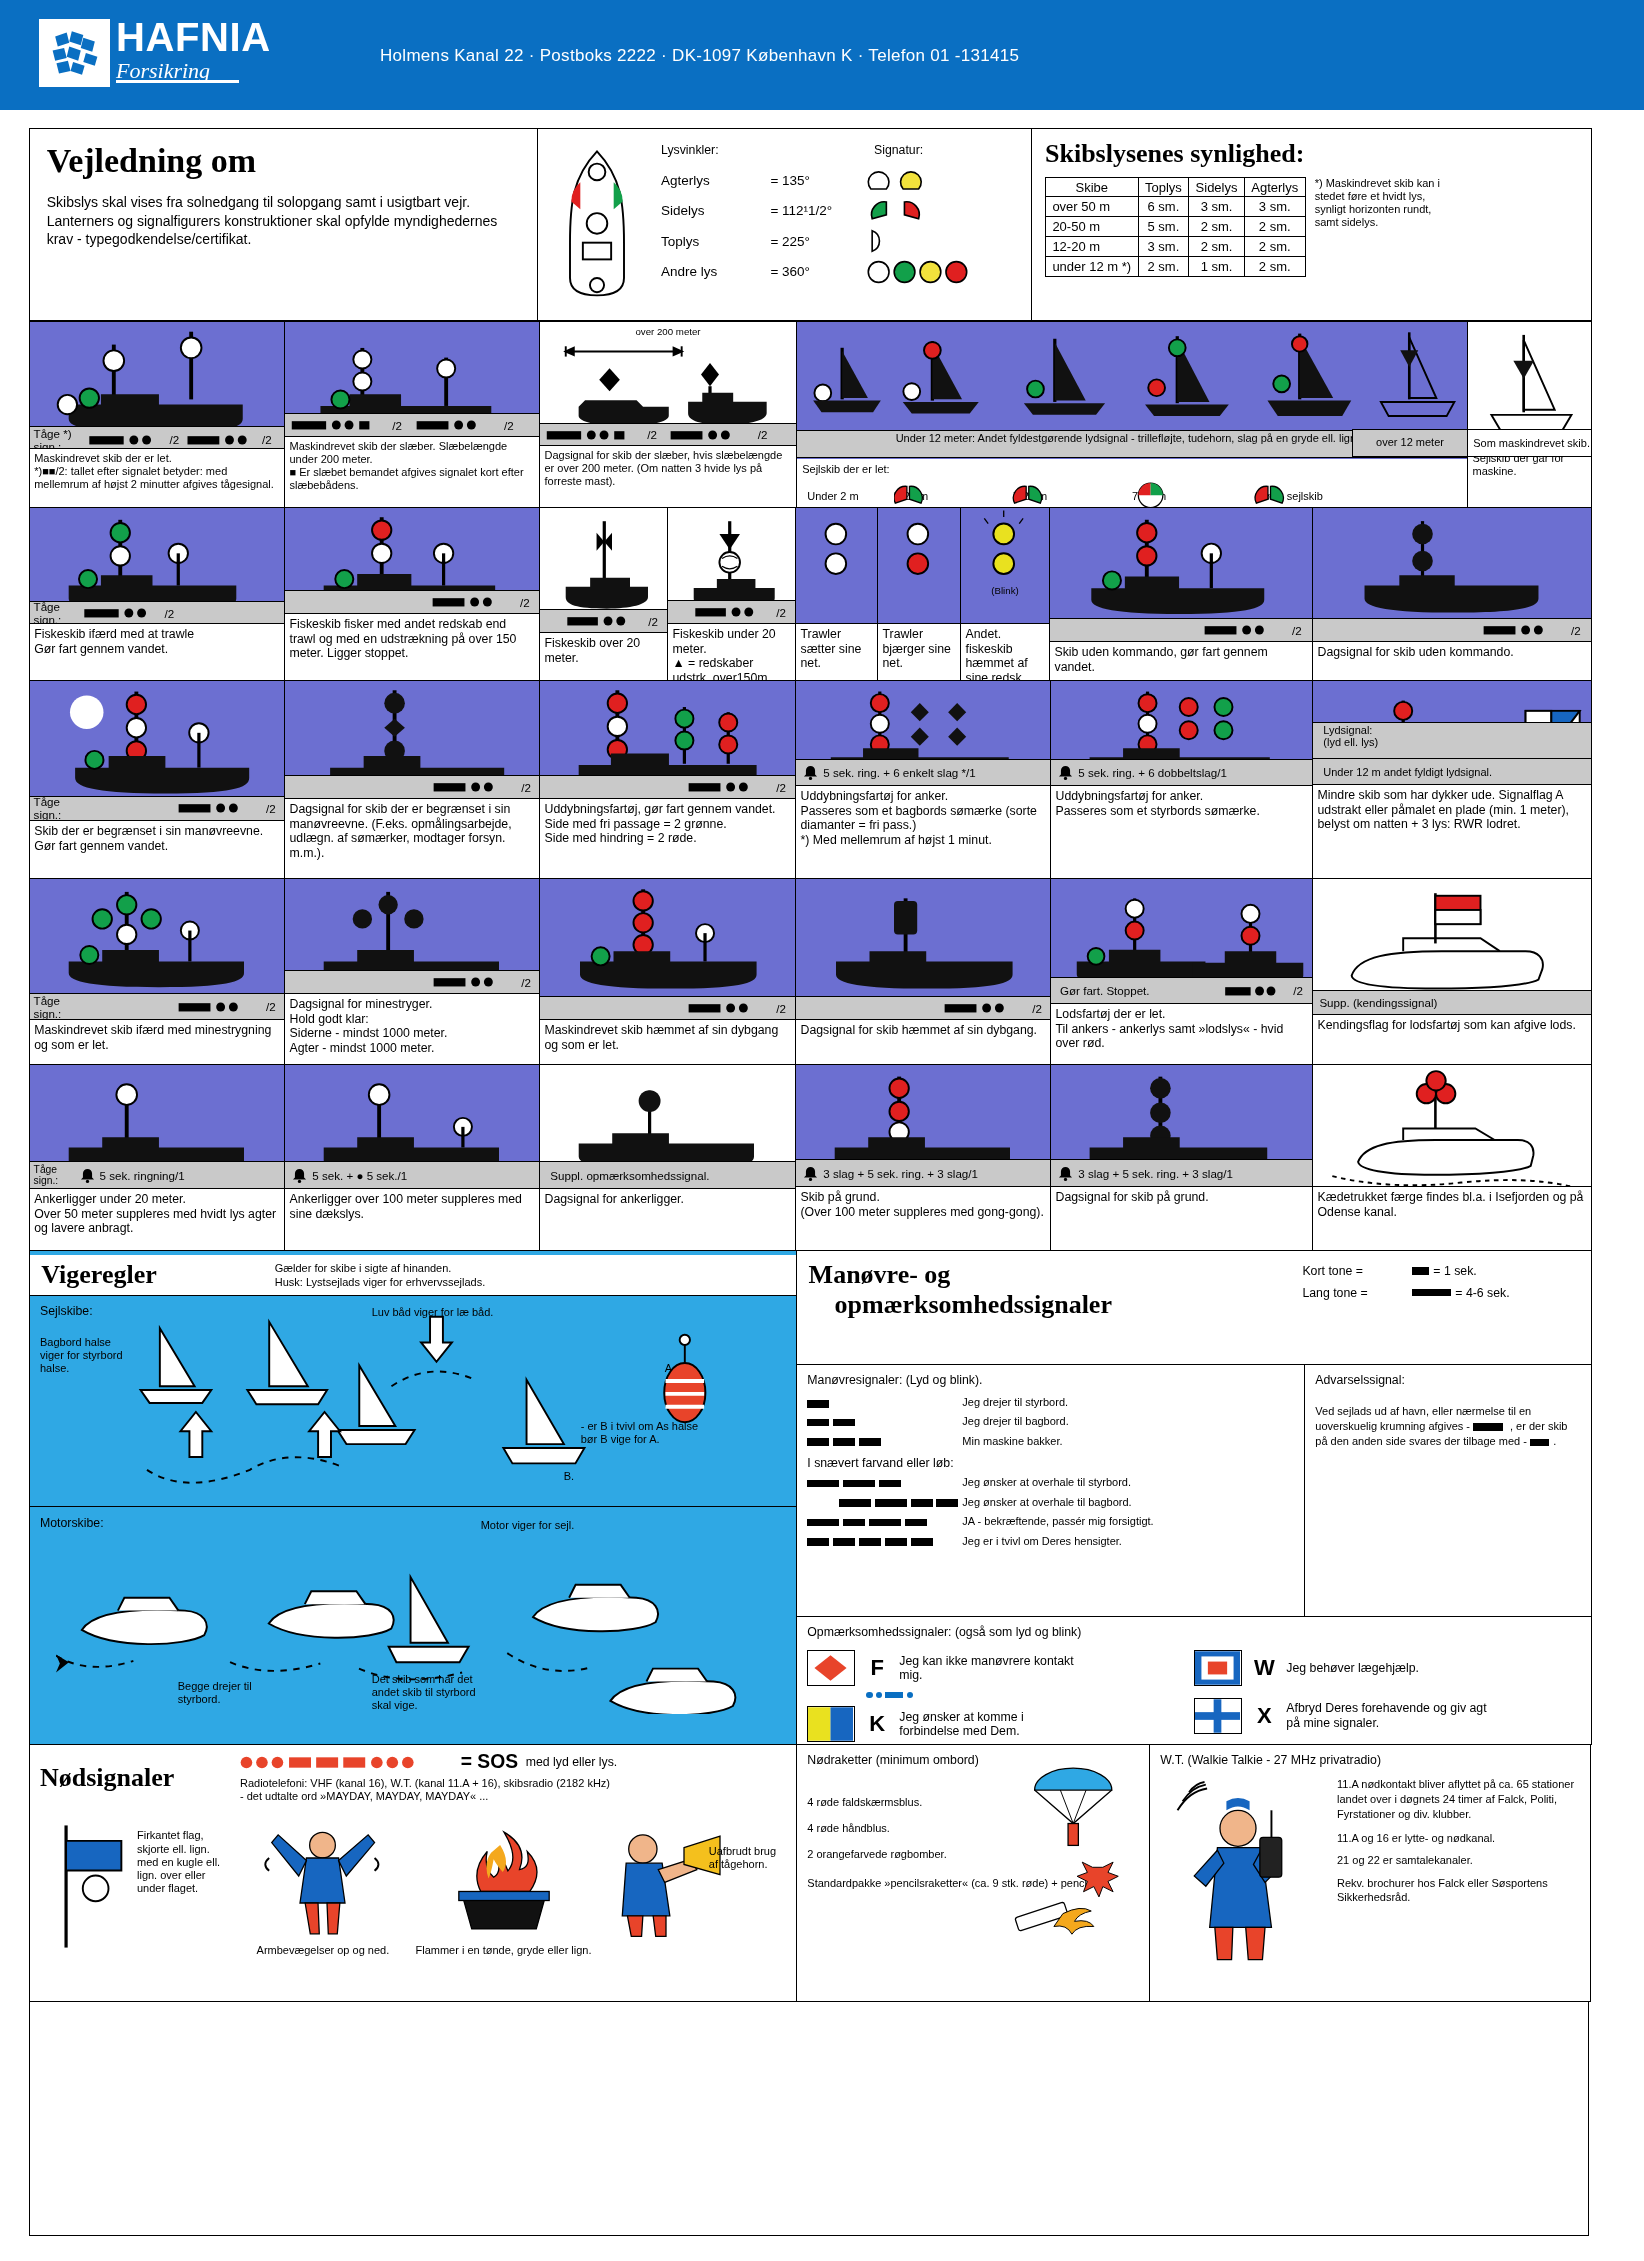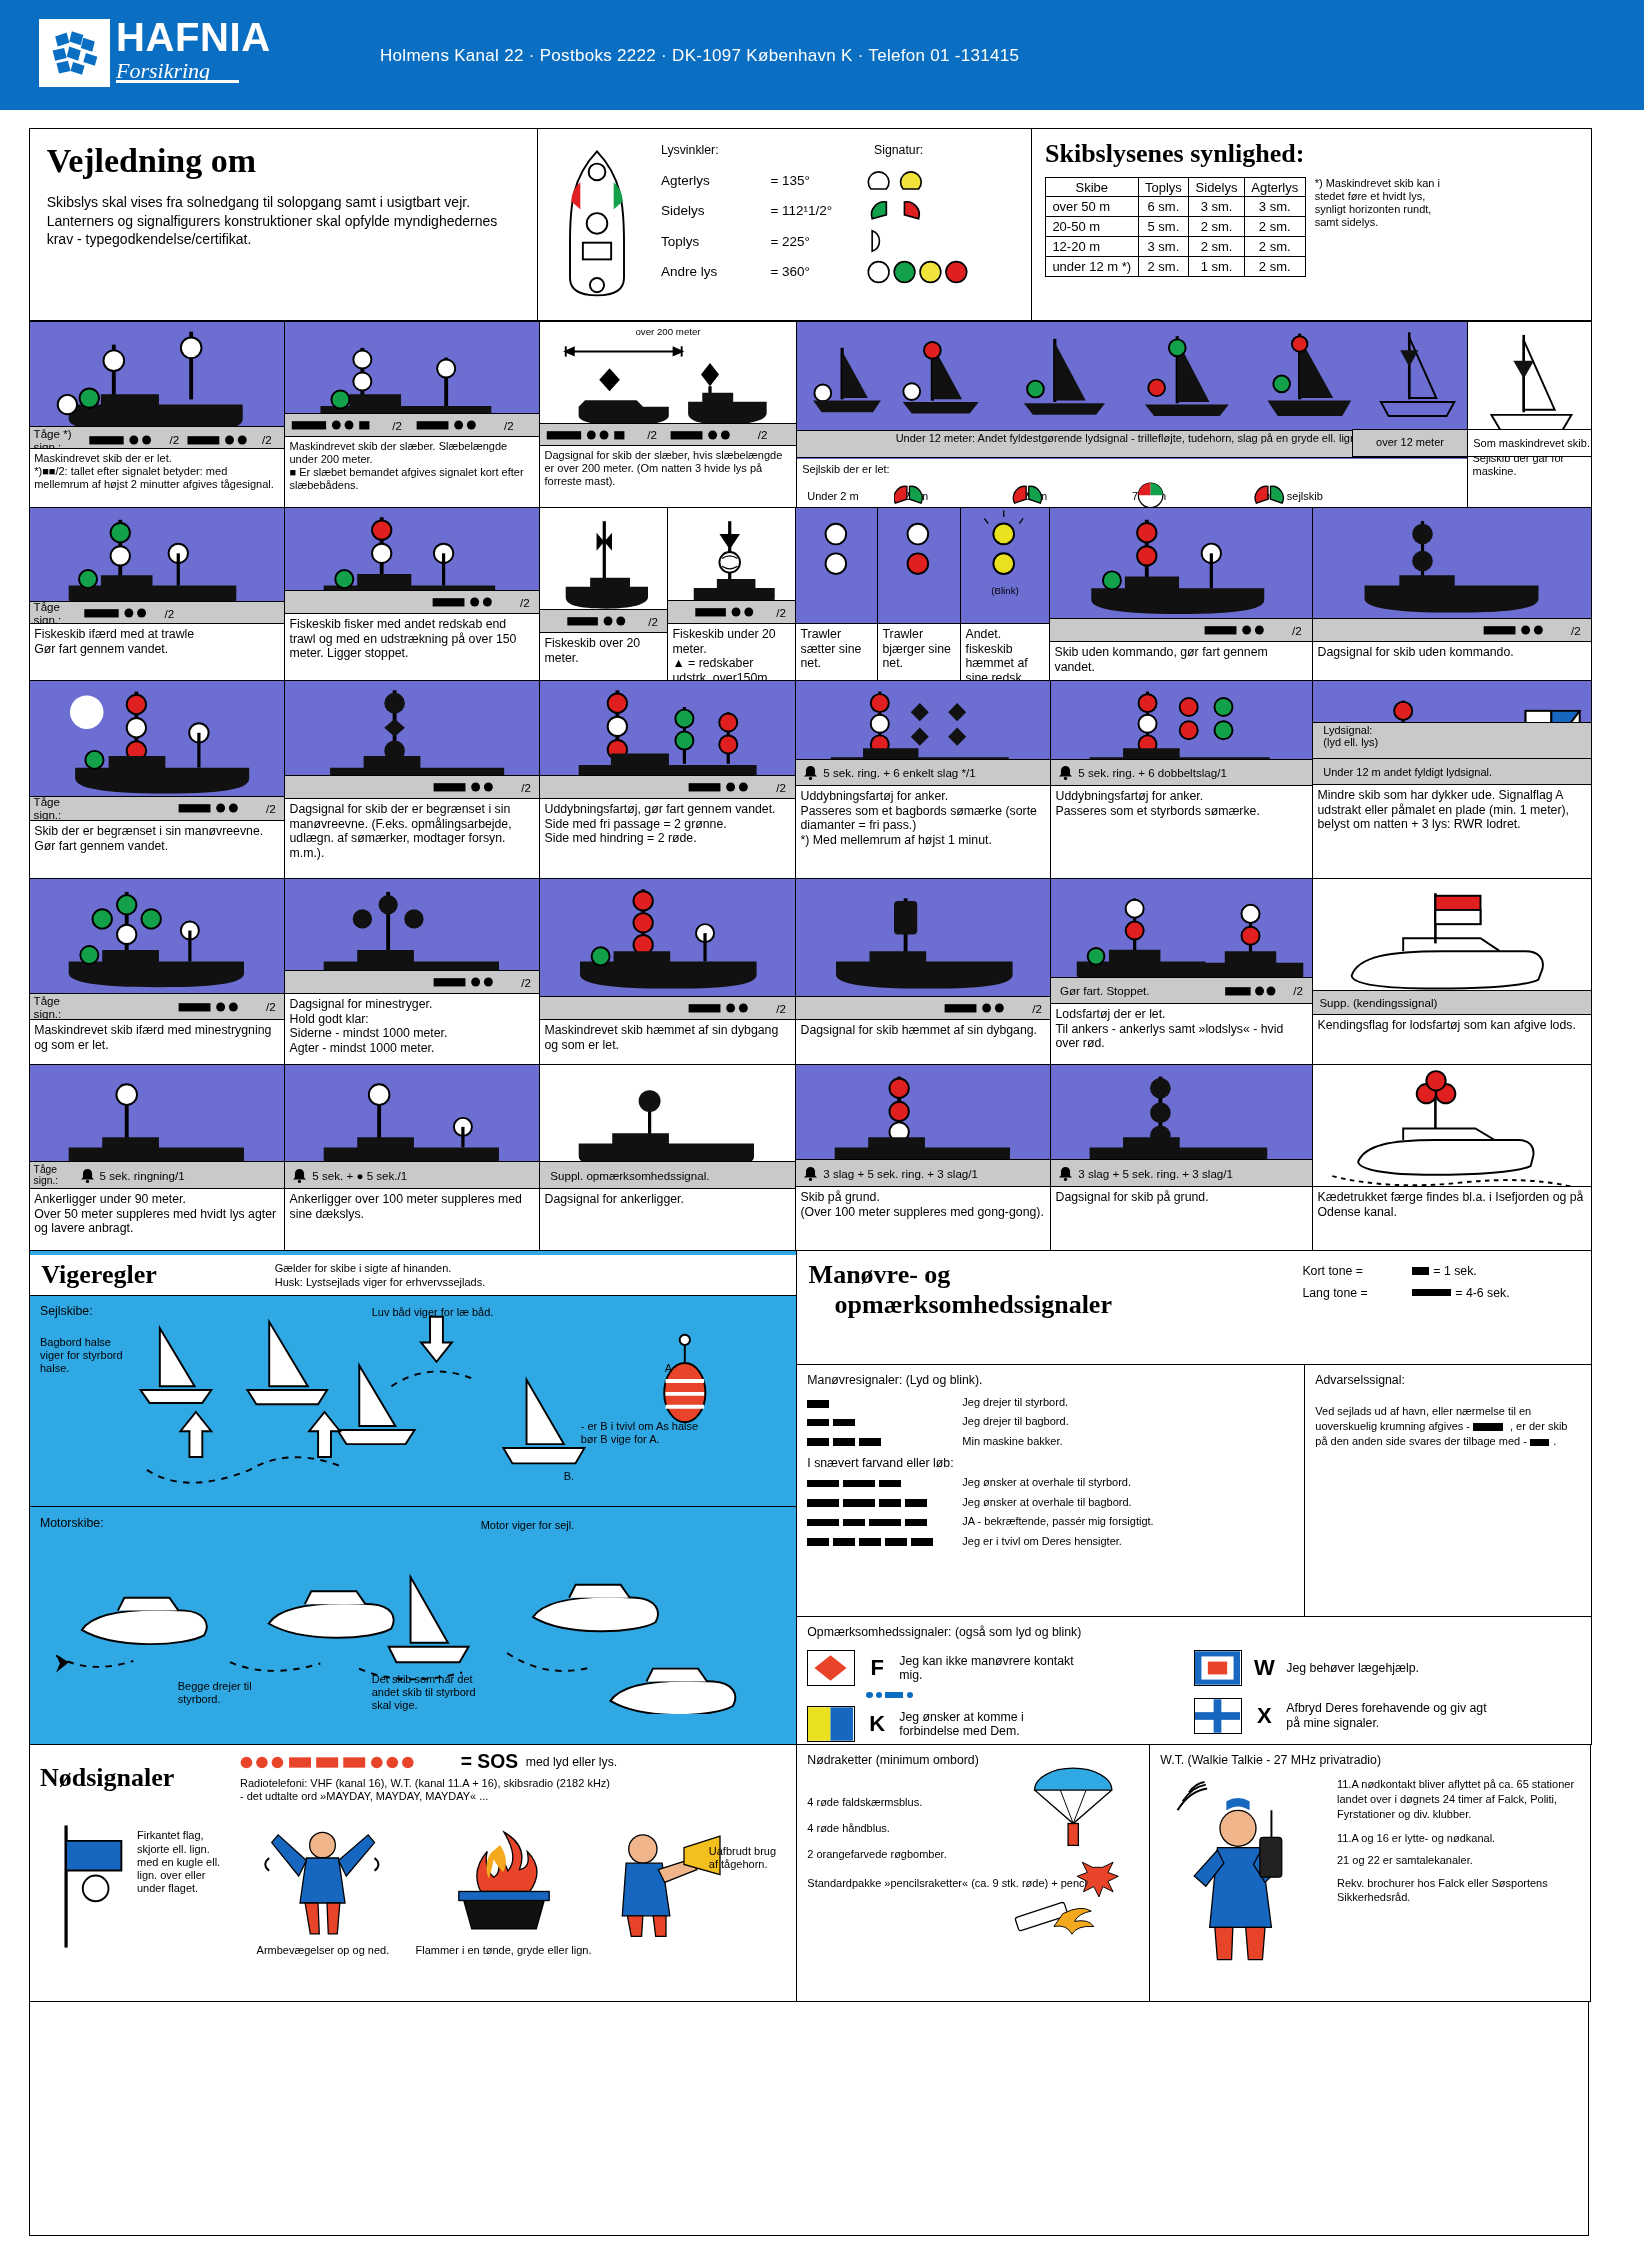--- a/index.html
+++ b/index.html
@@ -887,21 +887,21 @@
       <div class="band" style="bottom:62px; height:27px; display:flex; align-items:center;">
         <div class="bandtext" style="width:49px; white-space:pre-line; font-size:10.3px;">Tåge
 sign.:</div>
         <svg width="17" height="17" viewBox="0 0 26 26">
             <path d="M13 3 a7 7 0 0 1 7 7 v6 l3 3 H3 l3 -3 v-6 a7 7 0 0 1 7 -7z" fill="#000"></path>
             <circle cx="13" cy="22" r="2.5" fill="#000"></circle>
           </svg>
         <span class="bandtext">5 sek. ringning/1</span>
       </div>
       <div style="position:absolute; bottom:0; left:0; width:100%; background:#fff; border-top:1.3px solid #000; height:62px;">
-        <div class="capt" style="white-space:pre-line;">Ankerligger under 90 meter.
+        <div class="capt" style="white-space:pre-line;">Ankerligger under 20 meter.
 Over 50 meter suppleres med hvidt lys agter og lavere anbragt.</div>
       </div>
     </div>
 
     <div class="cell sea" style="left:254px; top:935px; width:257px; height:187px;">
       <svg width="254" height="116" viewBox="0 0 394 180">
         <line x1="146" y1="30" x2="146" y2="128" stroke="#000" stroke-width="6"></line>
         <circle cx="146" cy="46" r="16" fill="#fff" stroke="#000" stroke-width="3"></circle>
         <circle cx="276" cy="96" r="14" fill="#fff" stroke="#000" stroke-width="3"></circle>
         <line x1="276" y1="96" x2="276" y2="128" stroke="#000" stroke-width="5"></line>
@@ -1114,21 +1114,21 @@
             <span style="width:155px;"><span class="bdash"></span><span class="bdash"></span><span class="bdash"></span></span>
             <span class="small">Min maskine bakker.</span>
           </div>
         </div>
         <div class="lbl" style="margin-top:7.7px;">I snævert farvand eller løb:</div>
         <div style="margin-top:6.4px;">
           <div style="display:flex; align-items:center; margin:6.4px 0;">
             <span style="width:155px;"><span class="bdash" style="width:32px;"></span><span class="bdash" style="width:32px;"></span><span class="bdash"></span></span>
             <span class="small">Jeg ønsker at overhale til styrbord.</span>
           </div>
-          <div style="display:flex; align-items:center; margin:6.4px 0;">
+          <div style="display:flex; align-items:center; margin:6.4px 0;text-align:right;">
             <span style="width:155px;"><span class="bdash" style="width:32px;"></span><span class="bdash" style="width:32px;"></span><span class="bdash"></span><span class="bdash"></span></span>
             <span class="small">Jeg ønsker at overhale til bagbord.</span>
           </div>
           <div style="display:flex; align-items:center; margin:6.4px 0;">
             <span style="width:155px;"><span class="bdash" style="width:32px;"></span><span class="bdash"></span><span class="bdash" style="width:32px;"></span><span class="bdash"></span></span>
             <span class="small">JA - bekræftende, passér mig forsigtigt.</span>
           </div>
           <div style="display:flex; align-items:center; margin:6.4px 0;">
             <span style="width:155px;"><span class="bdash"></span><span class="bdash"></span><span class="bdash"></span><span class="bdash"></span><span class="bdash"></span></span>
             <span class="small">Jeg er i tvivl om Deres hensigter.</span>

